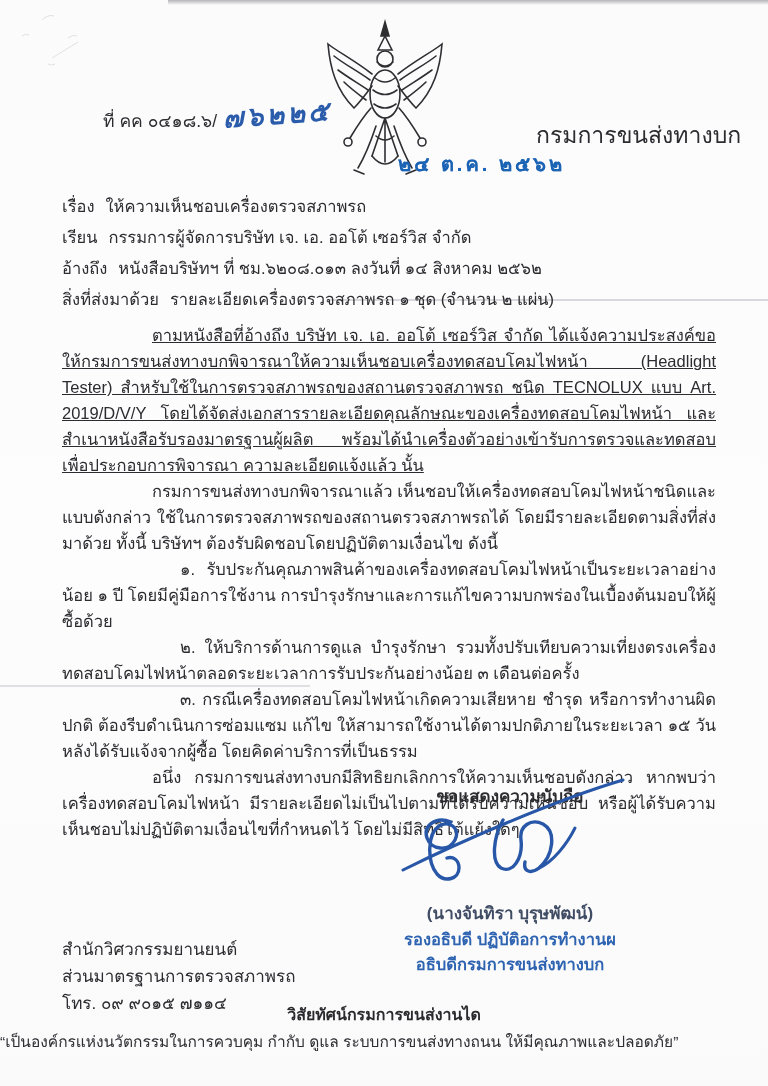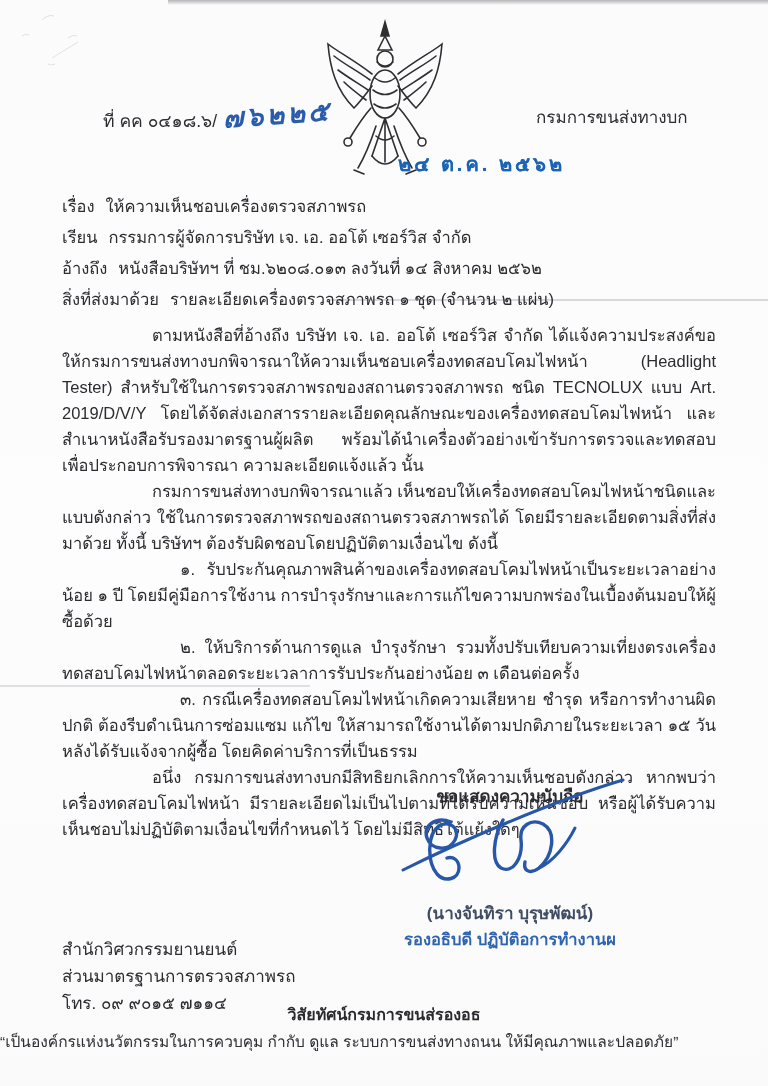--- a/index.html
+++ b/index.html
@@ -15,30 +15,30 @@
   .streak-1{position:absolute;top:299px;left:330px;width:438px;height:2px;
     background:rgba(150,150,158,.35);filter:blur(.6px);}
   .streak-2{position:absolute;top:685px;left:0;width:310px;height:2px;
     background:rgba(160,160,168,.3);filter:blur(.7px);}
   .pencil{position:absolute;left:8px;top:6px;opacity:.55;}
   
   .ref-line{position:absolute;left:103px;top:96px;font-size:17.5px;white-space:nowrap;}
   .ref-hand{display:inline-block;margin-left:6px;color:#2b5cab;font-size:27px;
     font-style:italic;letter-spacing:3px;transform:rotate(-4deg) translateY(-3px);font-weight:bold;}
   .emblem{position:absolute;left:320px;top:16px;}
-  .agency-block{position:absolute;left:536px;top:103px;font-size:17px;line-height:30px;}
+  .agency-block{position:absolute;left:536px;top:120px;font-size:23px;line-height:30px;}
   .date-stamp{position:absolute;left:398px;top:148px;color:#1b63b4;font-size:20px;
     font-weight:bold;letter-spacing:3px;white-space:nowrap;
     text-shadow:0 0 .6px rgba(27,99,180,.7);}
   
   .letter-body{position:absolute;left:62px;top:191px;width:654px;font-size:16.5px;}
   .meta-row{line-height:31px;white-space:nowrap;}
   .meta-row .lbl{margin-right:11px;}
   .para{margin:0;text-indent:90px;text-align:justify;line-height:26px;word-break:break-word;}
-  .para.first{margin-top:7px;}
+  .para.first{margin-top:7px;text-decoration:underline;}
   .para.item{text-indent:118px;}
   .para.closing{text-indent:90px;text-align:left;}
   
   .sig-block{position:absolute;left:330px;top:786px;width:360px;text-align:center;font-weight:bold;}
   .sig-salutation{font-size:17px;line-height:22px;position:relative;z-index:1;}
   .sig-svg{margin-top:-30px;position:relative;z-index:2;}
   .sig-name{font-size:17px;color:#3f4c63;line-height:26px;margin-top:15px;}
   .sig-pos{font-size:16.5px;color:#2d63b0;line-height:25px;}
   
   .office-block{position:absolute;left:62px;top:936px;font-size:17px;line-height:27px;}
@@ -138,24 +138,25 @@
     <svg class="sig-svg" width="250" height="104" viewBox="0 0 250 104">
       <g stroke="#2857a8" fill="none" stroke-linecap="round">
         <path d="M18 92 C 70 66, 170 22, 238 2" stroke-width="3"></path>
         <path d="M66 44 C 50 38, 38 48, 42 60 C 46 72, 64 74, 70 62 C 76 50, 64 42, 54 48 C 42 56, 42 84, 52 96 C 60 105, 74 101, 74 90 C 74 82, 68 78, 62 80" stroke-width="3.4"></path>
         <path d="M118 42 C 108 60, 106 84, 116 90 C 128 96, 138 80, 136 62 C 134 48, 146 40, 158 46 C 172 54, 168 78, 154 90 C 146 96, 138 94, 140 84" stroke-width="3.4"></path>
         <path d="M154 90 C 168 84, 182 66, 190 50" stroke-width="3"></path>
       </g>
     </svg>
     <div class="sig-name">(นางจันทิรา  บุรุษพัฒน์)</div>
     <div class="sig-pos">รองอธิบดี ปฏิบัติอการทำงานผ</div>
+    <div class="sig-pos">อธิบดีกรมการขนส่งทางบก</div>
   </div>
 
   <div class="office-block">
     <div>สำนักวิศวกรรมยานยนต์</div>
     <div>ส่วนมาตรฐานการตรวจสภาพรถ</div>
     <div>โทร. ๐๙ ๙๐๑๕ ๗๑๑๔</div>
   </div>
 
-  <div class="vision-title">วิสัยทัศน์กรมการขนส่รองอธ</div>
+  <div class="vision-title">วิสัยทัศน์กรมการขนส่งานได</div>
   <div class="vision-quote">“เป็นองค์กรแห่งนวัตกรรมในการควบคุม กำกับ ดูแล ระบบการขนส่งทางถนน ให้มีคุณภาพและปลอดภัย”</div>
 
 </div>
 
 </body></html>

